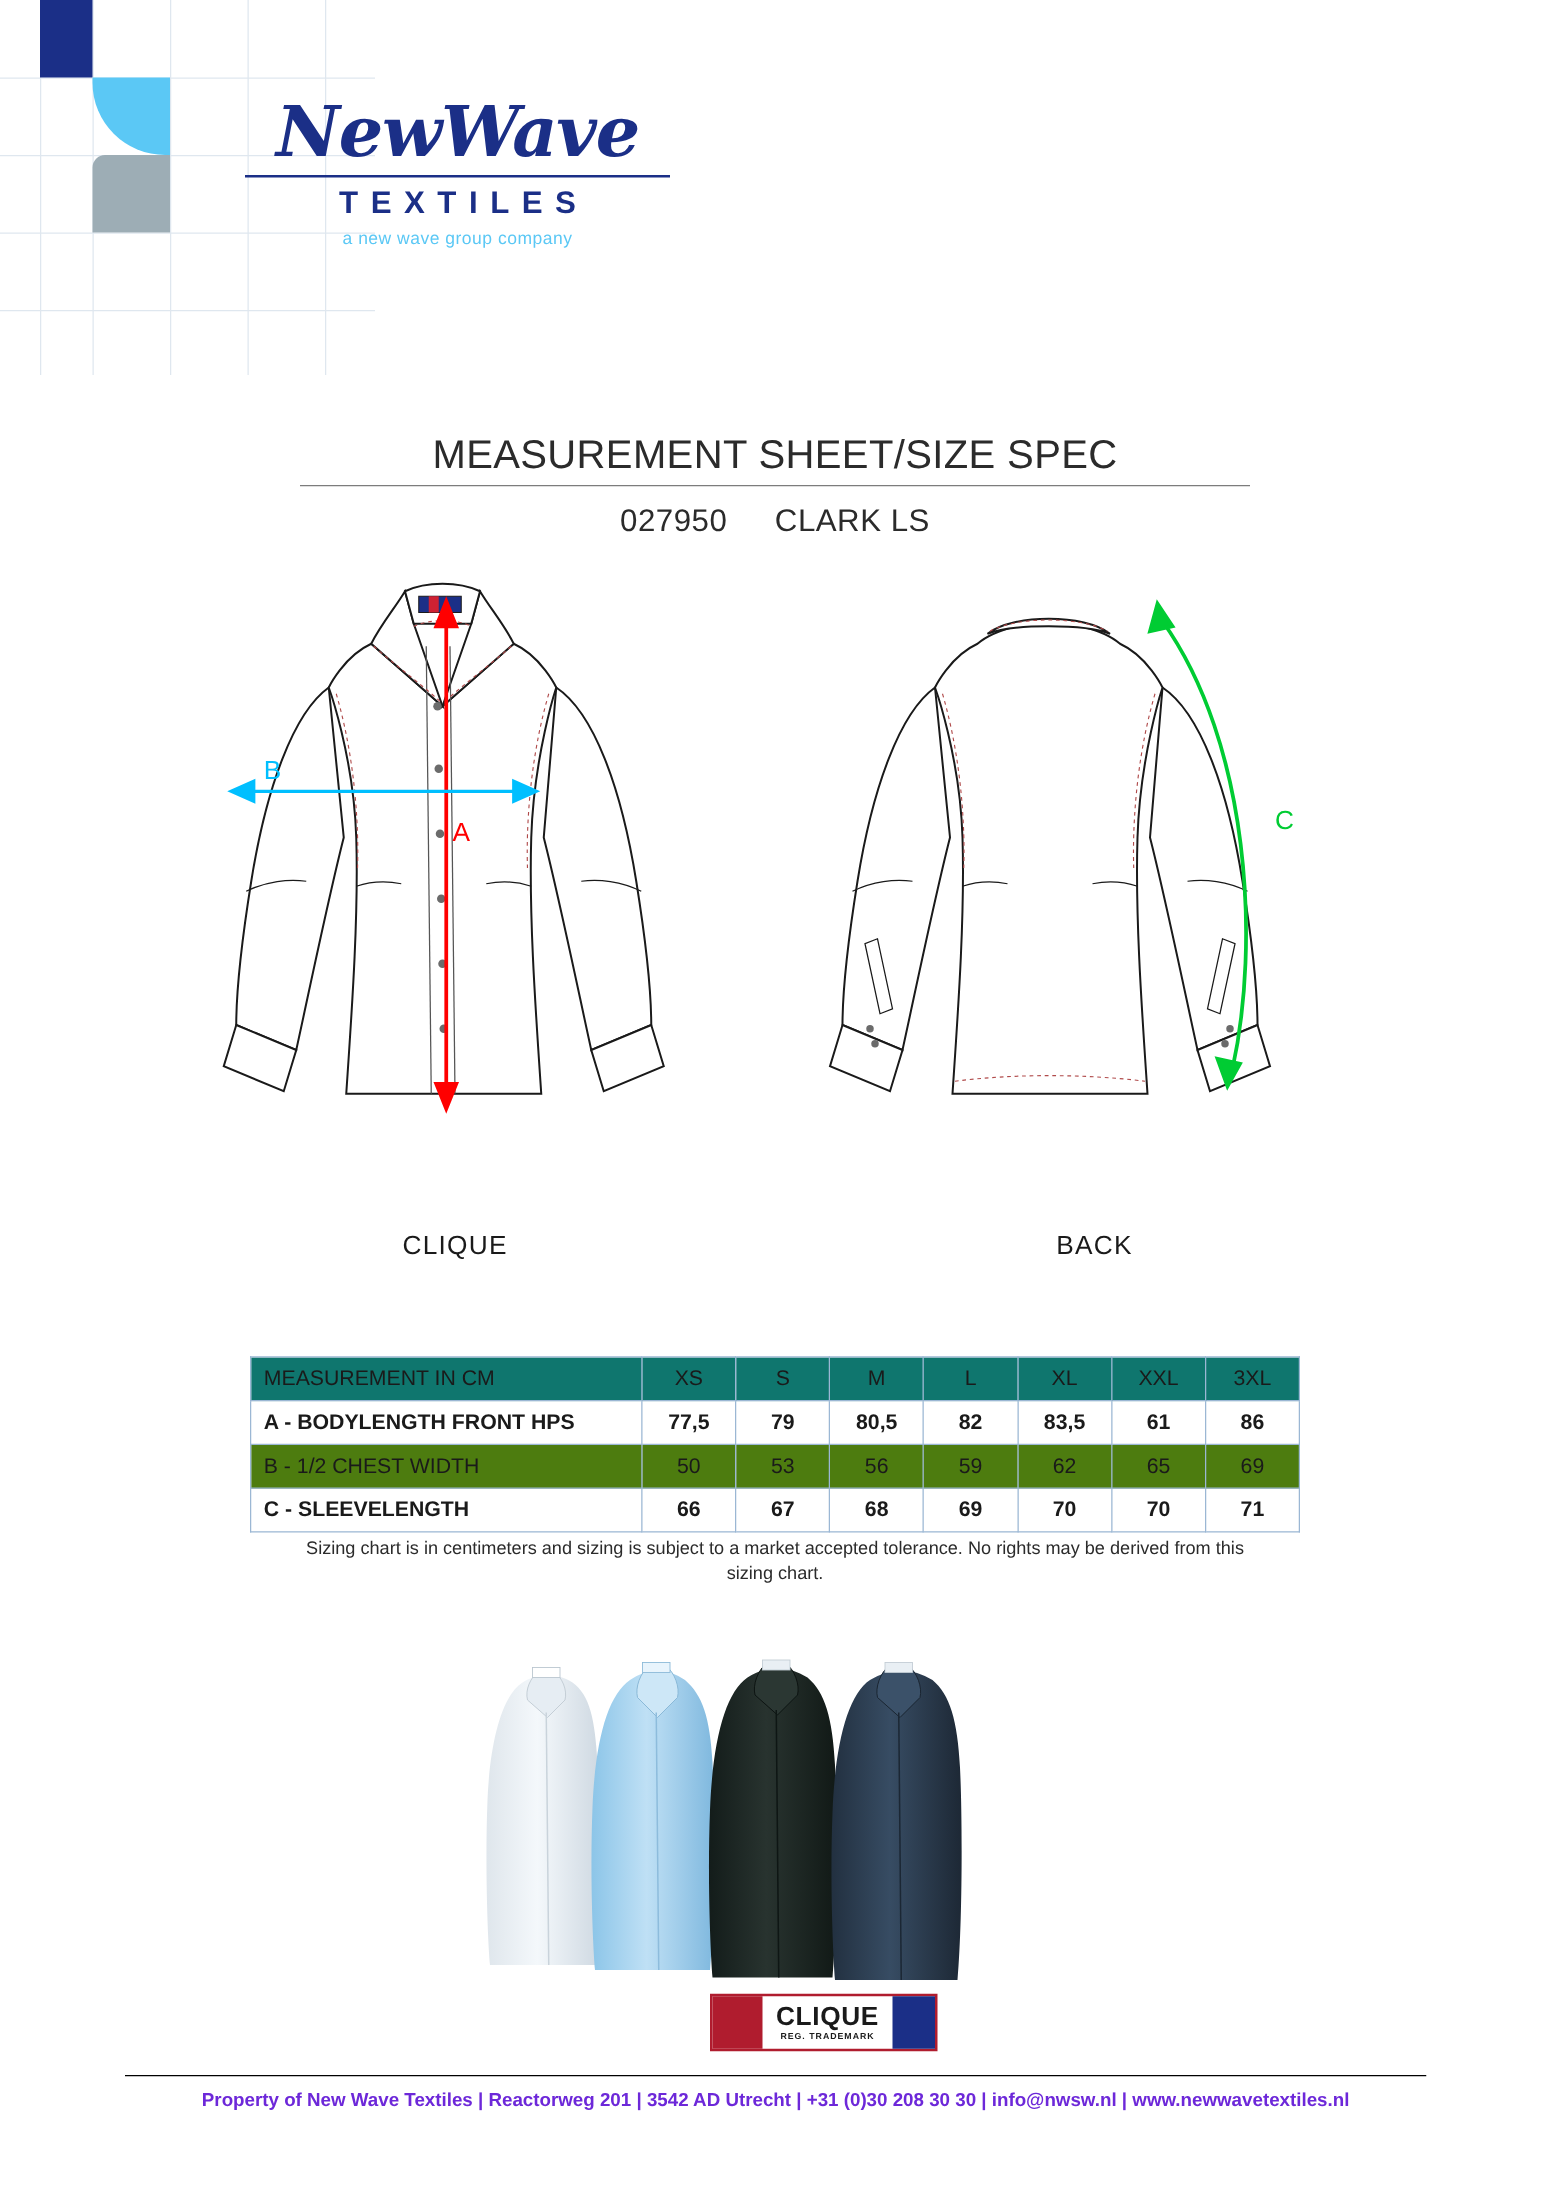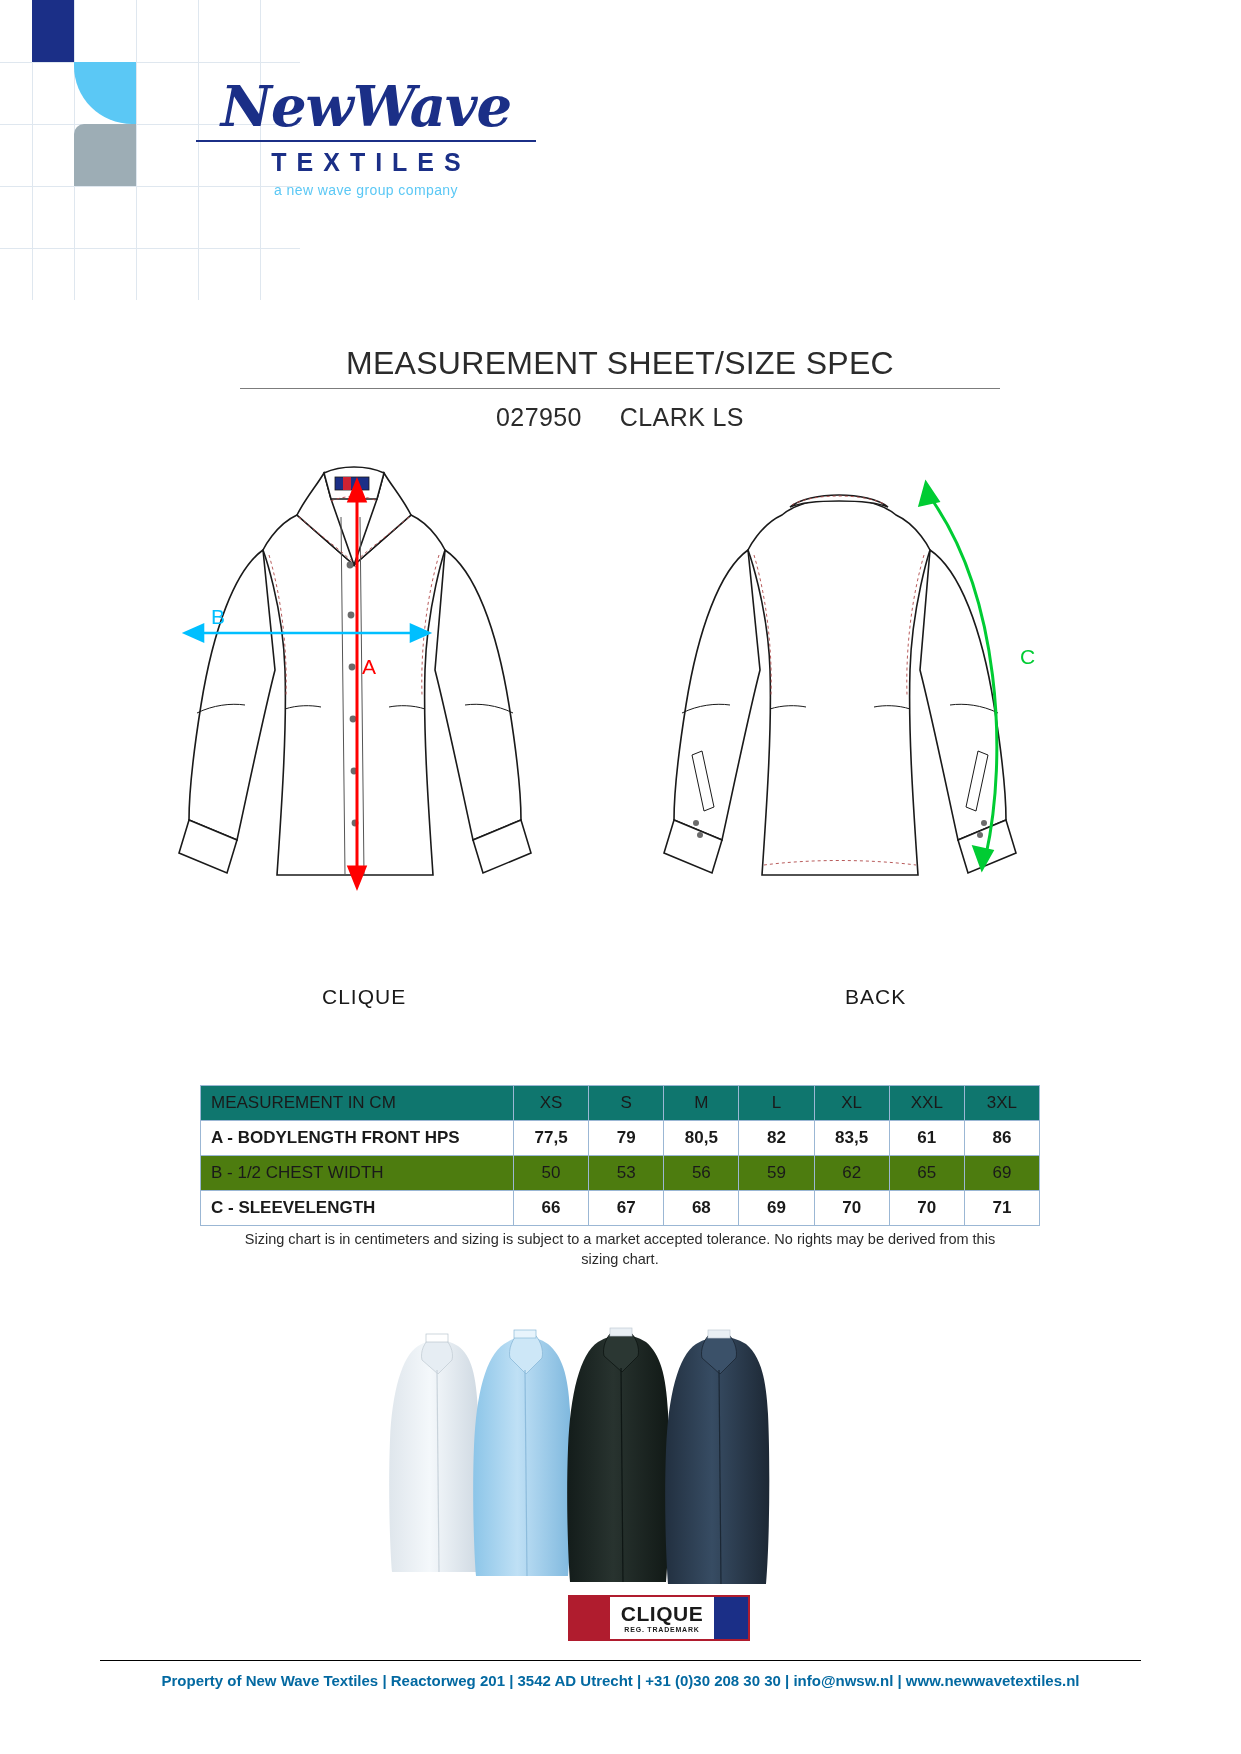--- a/index.html
+++ b/index.html
@@ -266,21 +266,21 @@
     height: 1px;
     background: #000000;
   }
   .footer-text {
     position: absolute;
     left: 100px;
     top: 1672px;
     width: 1041px;
     text-align: center;
     font-size: 15px;
-    color: #0369a1;
+    color: #6d28d9;
     font-weight: bold;
   }
 </style>
 </head>
 <body>
 
 <div class="header-deco">
   <div class="deco-grid-line-v" style="left:32px;"></div>
   <div class="deco-grid-line-v" style="left:74px;"></div>
   <div class="deco-grid-line-v" style="left:136px;"></div>

